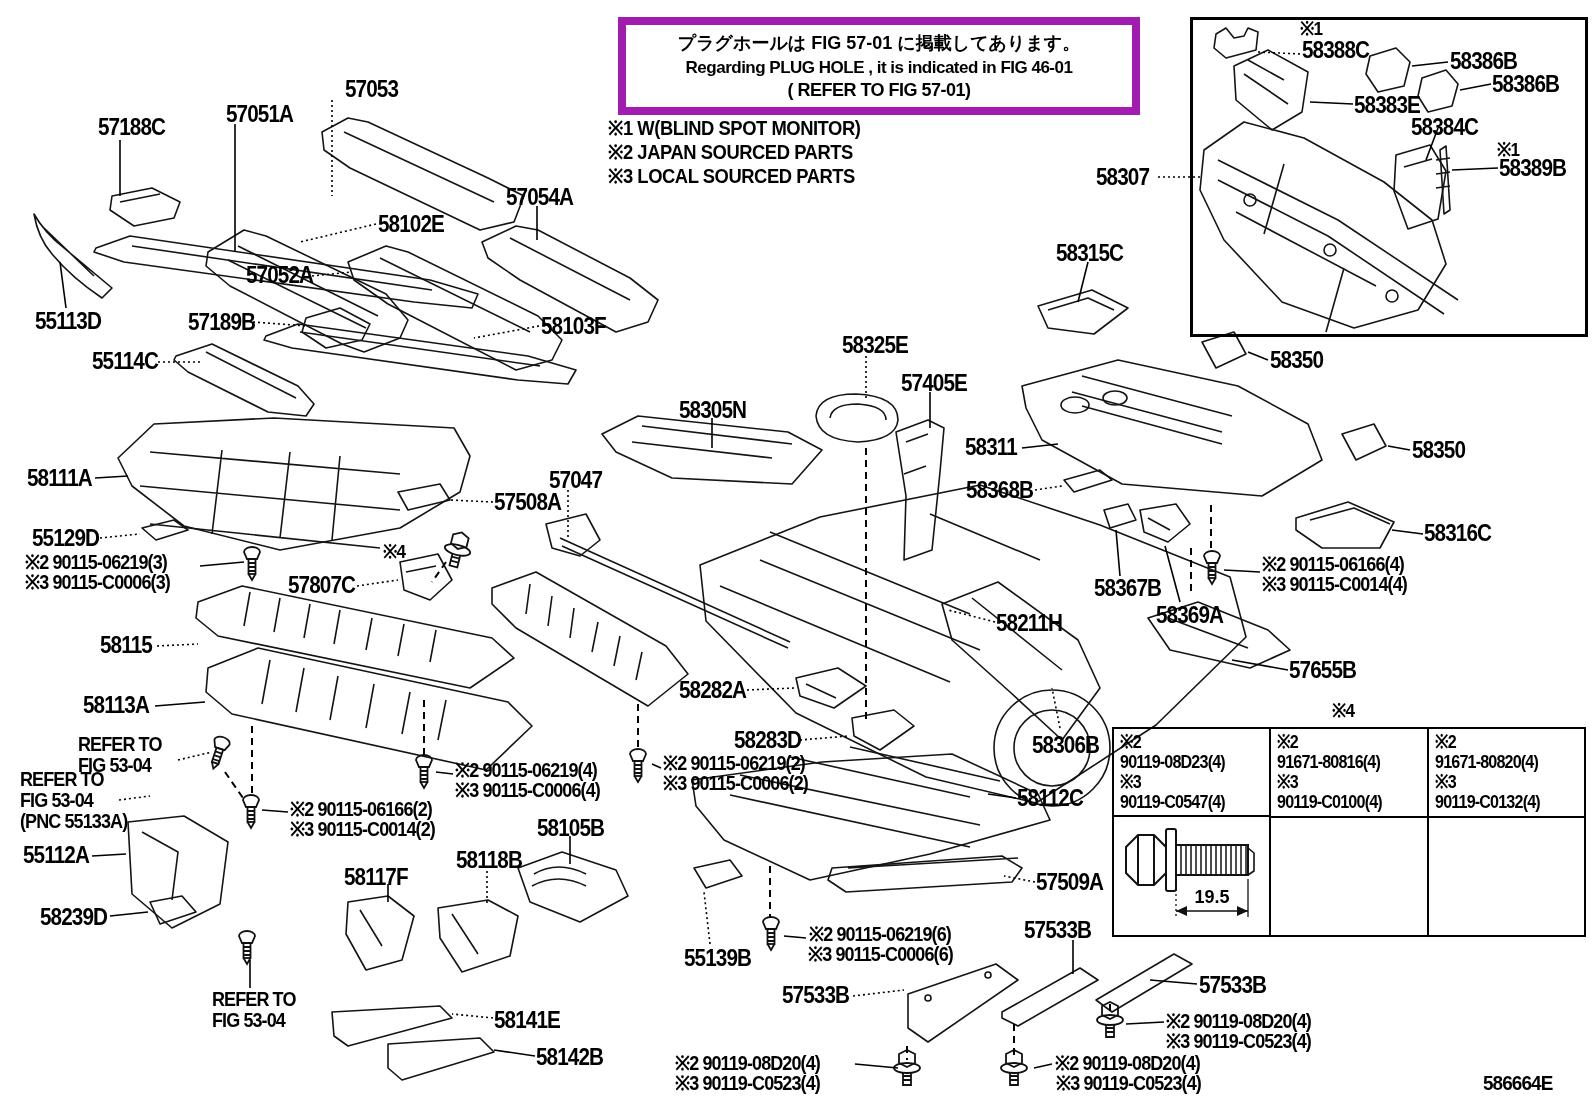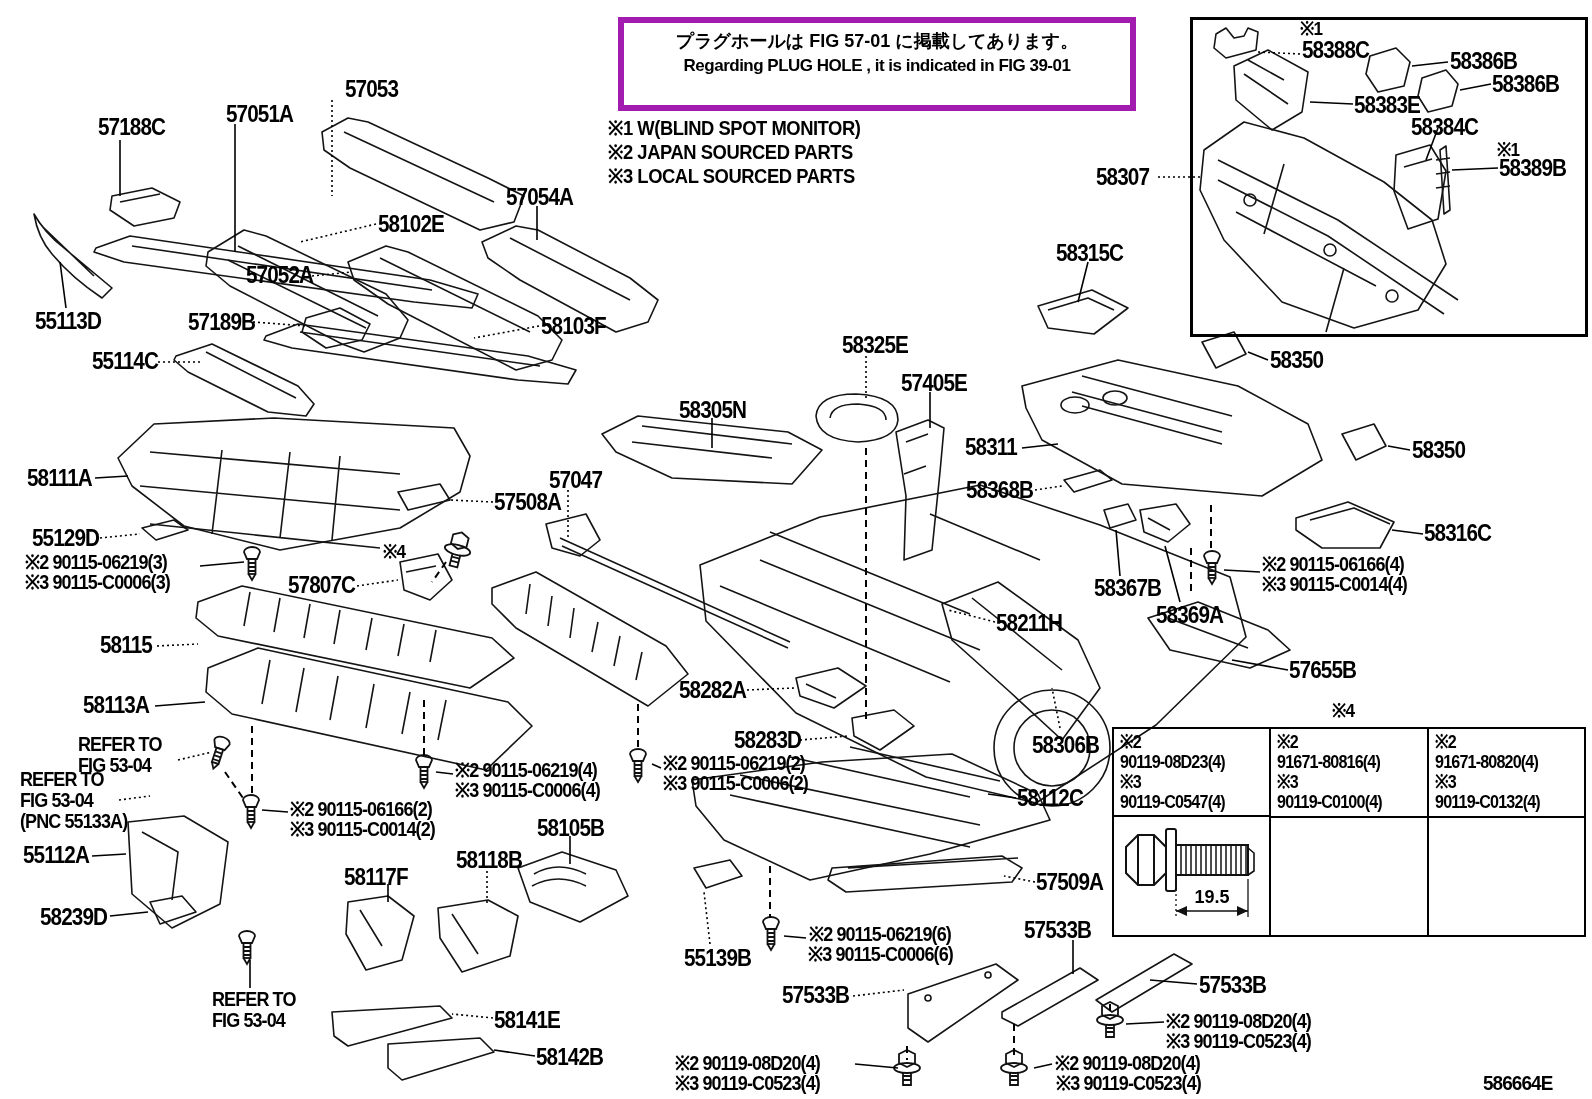--- a/index.html
+++ b/index.html
@@ -3,21 +3,21 @@
 <meta charset="utf-8">
 <style>
   html,body{margin:0;padding:0;background:#fff;}
   #stage{position:relative;width:1592px;height:1099px;background:#fff;overflow:hidden;
          font-family:"Liberation Sans",sans-serif;color:#000;}
   #artwork{position:absolute;left:0;top:0;}
   #labels{position:absolute;left:0;top:0;width:100%;height:100%;}
   .plabel{position:absolute;font-weight:bold;letter-spacing:-1px;line-height:1.05;
           white-space:pre-line;transform:scaleX(.9);transform-origin:0 0;}
   .note-box{position:absolute;left:618px;top:17px;width:506px;height:76px;
-            border:6px solid #a21caf;text-align:center;font-weight:bold;padding-top:6px;}
+            border:8px solid #a21caf;text-align:center;font-weight:bold;padding-top:6px;}
   .note-box .jp{font-size:18px;letter-spacing:0;}
   .note-box .en{font-size:17px;margin-top:3px;letter-spacing:-.5px;}
   .note-box .refer{font-size:18px;margin-top:2px;letter-spacing:-.5px;}
   .legend{position:absolute;left:608px;top:116px;font-weight:bold;font-size:20px;
           letter-spacing:-.5px;line-height:24px;transform:scaleX(.92);transform-origin:0 0;}
   .inset-box{position:absolute;left:1190px;top:17px;width:392px;height:314px;border:3px solid #000;}
   .bolt-table{position:absolute;left:1112px;top:727px;width:470px;height:206px;
               border:2.5px solid #000;display:flex;}
   .bt-col{flex:1;border-right:2.5px solid #000;display:flex;flex-direction:column;}
   .bt-col:last-child{border-right:none;}
@@ -158,21 +158,22 @@
                M1035,882 L1004,876 M710,944 L704,892 M853,996 L904,990 M493,1018 L452,1014
                M178,760 L212,752 M119,800 L150,796 M487,866 V904 M1060,728 L1052,688"></path>
       <path stroke-width="2" stroke-dasharray="7 5" d="M866,448 V722 M252,726 V796 M424,700 V756 M638,704 V750
                M770,866 V918 M1191,548 V592 M1211,505 V552 M907,1046 V1060 M1014,1024 V1060 M1110,1004 V1012
                M225,772 L243,798 M446,562 L432,582"></path>
     </g>
   </svg>
 
   <div class="note-box">
     <div class="jp">プラグホールは FIG 57-01 に掲載してあります。</div>
-    <div class="en">Regarding  PLUG  HOLE , it is indicated in FIG  39-01</div>
+    <div class="en">Regarding  PLUG  HOLE , it is indicated in FIG  46-01</div>
+    <div class="refer">( REFER  TO  FIG  57-01)</div>
   </div>
 
   <div class="legend">
     <div>※1 W(BLIND SPOT MONITOR)</div>
     <div>※2 JAPAN SOURCED PARTS</div>
     <div>※3 LOCAL SOURCED PARTS</div>
   </div>
 
   <div class="inset-box"></div>
 

